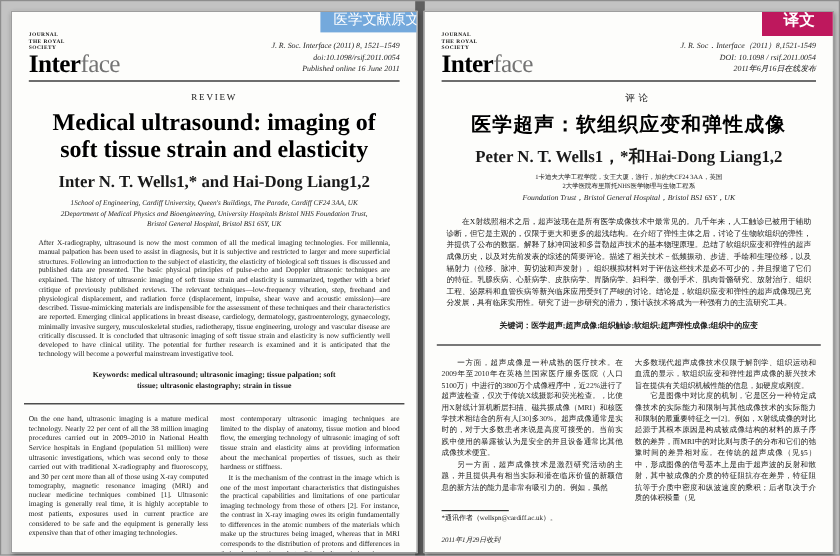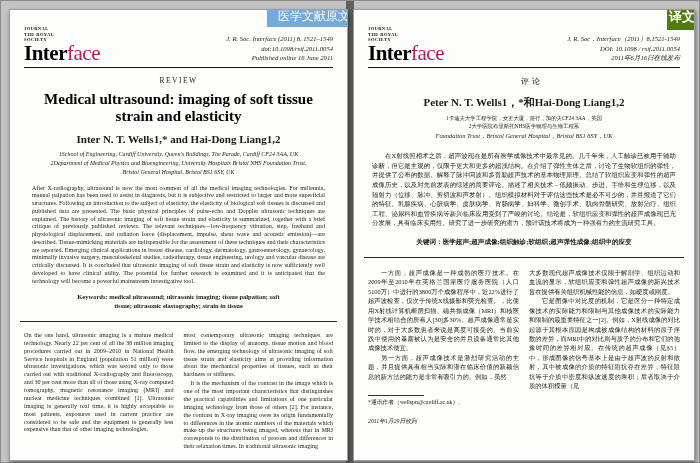--- a/index.html
+++ b/index.html
@@ -9,34 +9,34 @@
           border:1px solid #8d8d8d;box-sizing:border-box;}
   .gap-strip{position:absolute;left:345px;top:0;width:8px;height:463px;background:#5f5f5f;z-index:0;}
   .page{position:absolute;top:8px;background:#fdfdfb;border:1px solid #9e9e9e;
         box-shadow:1px 2px 4px rgba(0,0,0,.45);z-index:1;overflow:hidden;color:#1a1a1a;}
   #page-left{left:8px;width:337px;height:450px;}
   #page-right{left:352px;width:340px;height:450px;}
 
   .tab{position:absolute;z-index:3;color:#fff;font-family:"Liberation Sans","DejaVu Sans",sans-serif;
        text-align:center;cursor:pointer;}
   .tab-src{top:-5px;right:-14px;background:#74a9dc;font-size:12px;padding:4px 11px;line-height:14px;}
-  .tab-trans{top:-6px;right:-3px;background:#4d7c0f;font-size:13px;padding:6px 2px;line-height:14px;font-weight:bold;}
+  .tab-trans{top:-6px;right:-3px;background:#be185d;font-size:13px;padding:6px 18px;line-height:14px;font-weight:bold;}
 
   .pg-head{display:flex;justify-content:space-between;align-items:flex-end;margin:16px 14px 0 14px;}
   .logo .tiny{font-size:4.5px;font-weight:bold;letter-spacing:.4px;line-height:1.25;color:#111;}
   .logo .big{font-size:21px;line-height:20px;letter-spacing:-.5px;}
   .logo .big .b{font-weight:bold;color:#000;}
-  .logo .big .l{font-weight:normal;color:#be185d;}
+  .logo .big .l{font-weight:normal;color:#737373;}
   .meta{font-size:6.6px;font-style:italic;text-align:right;line-height:1.45;color:#222;}
   .head-rule{border-bottom:1.6px solid #111;margin:4px 14px 0 14px;}
 
   .review-lbl{text-align:center;font-size:7.5px;letter-spacing:1.5px;margin-top:8px;color:#222;font-variant:small-caps;}
-  .title{text-align:center;font-weight:bold;font-size:15px;line-height:1.15;margin:6px 30px 0 30px;color:#000;}
+  .title{text-align:center;font-weight:bold;font-size:20px;line-height:1.15;margin:6px 30px 0 30px;color:#000;}
   .title-cn{font-size:16.5px;margin-top:8px;letter-spacing:1px;}
-  .authors{text-align:center;font-weight:bold;font-size:11px;margin-top:8px;}
+  .authors{text-align:center;font-weight:bold;font-size:14px;margin-top:8px;}
   .affil{text-align:center;font-style:italic;font-size:6px;line-height:1.35;margin:5px 40px 0 40px;color:#222;}
   .affil-cn{font-style:normal;font-size:5.4px;margin:5px 30px 0 30px;}
   .affil-cn-it{font-style:italic;font-size:6.4px;margin-top:2px;}
   .abstract{font-size:6.15px;line-height:1.26;text-align:justify;margin:9px 22px 0 22px;}
   .abstract-cn{font-size:6.4px;line-height:1.5;margin:10px 18px 0 18px;text-indent:13px;}
   .keywords{text-align:center;font-weight:bold;font-size:6.5px;line-height:1.35;margin:8px 58px 0 58px;}
   .keywords-cn{margin:10px 40px 0 40px;font-size:6.6px;}
   .body-rule{border-bottom:1.2px solid #222;margin:10px 10px 0 10px;}
 
   .cols{display:flex;gap:10px;margin:10px 14px 0 14px;}
@@ -106,20 +106,21 @@
       </div>
       <div class="meta">
         <div>J. R. Soc．Interface（2011）8,1521-1549</div>
         <div>DOI: 10.1098 / rsif.2011.0054</div>
         <div>2011年6月16日在线发布</div>
       </div>
     </div>
     <div class="head-rule"></div>
 
     <div class="review-lbl" style="letter-spacing:3px;font-size:8px;padding-left:16px;">评论</div>
+    <div class="title title-cn">医学超声：软组织应变和弹性成像</div>
     <div class="authors">Peter N. T. Wells1，*和Hai-Dong Liang1,2</div>
     <div class="affil affil-cn">1卡迪夫大学工程学院，女王大厦，游行，加的夫CF24 3AA，英国</div>
     <div class="affil affil-cn" style="margin-top:1px">2大学医院布里斯托NHS医学物理与生物工程系</div>
     <div class="affil affil-cn-it">Foundation Trust，Bristol General Hospital，Bristol BS1 6SY，UK</div>
 
     <div class="abstract abstract-cn">在X射线照相术之后，超声波现在是所有医学成像技术中最常见的。几千年来，人工触诊已被用于辅助诊断，但它是主观的，仅限于更大和更多的超浅结构。在介绍了弹性主体之后，讨论了生物软组织的弹性，并提供了公布的数据。解释了脉冲回波和多普勒超声技术的基本物理原理。总结了软组织应变和弹性的超声成像历史，以及对先前发表的综述的简要评论。描述了相关技术－低频振动、步进、手绘和生理位移，以及辐射力（位移、脉冲、剪切波和声发射）。组织模拟材料对于评估这些技术是必不可少的，并且报道了它们的特征。乳腺疾病、心脏病学、皮肤病学、胃肠病学、妇科学、微创手术、肌肉骨骼研究、放射治疗、组织工程、泌尿科和血管疾病等新兴临床应用受到了严峻的讨论。结论是，软组织应变和弹性的超声成像现已充分发展，具有临床实用性。研究了进一步研究的潜力，预计该技术将成为一种强有力的主流研究工具。</div>
     <div class="keywords keywords-cn">关键词：医学超声;超声成像;组织触诊;软组织;超声弹性成像;组织中的应变</div>
     <div class="body-rule"></div>
 
     <div class="cols">

